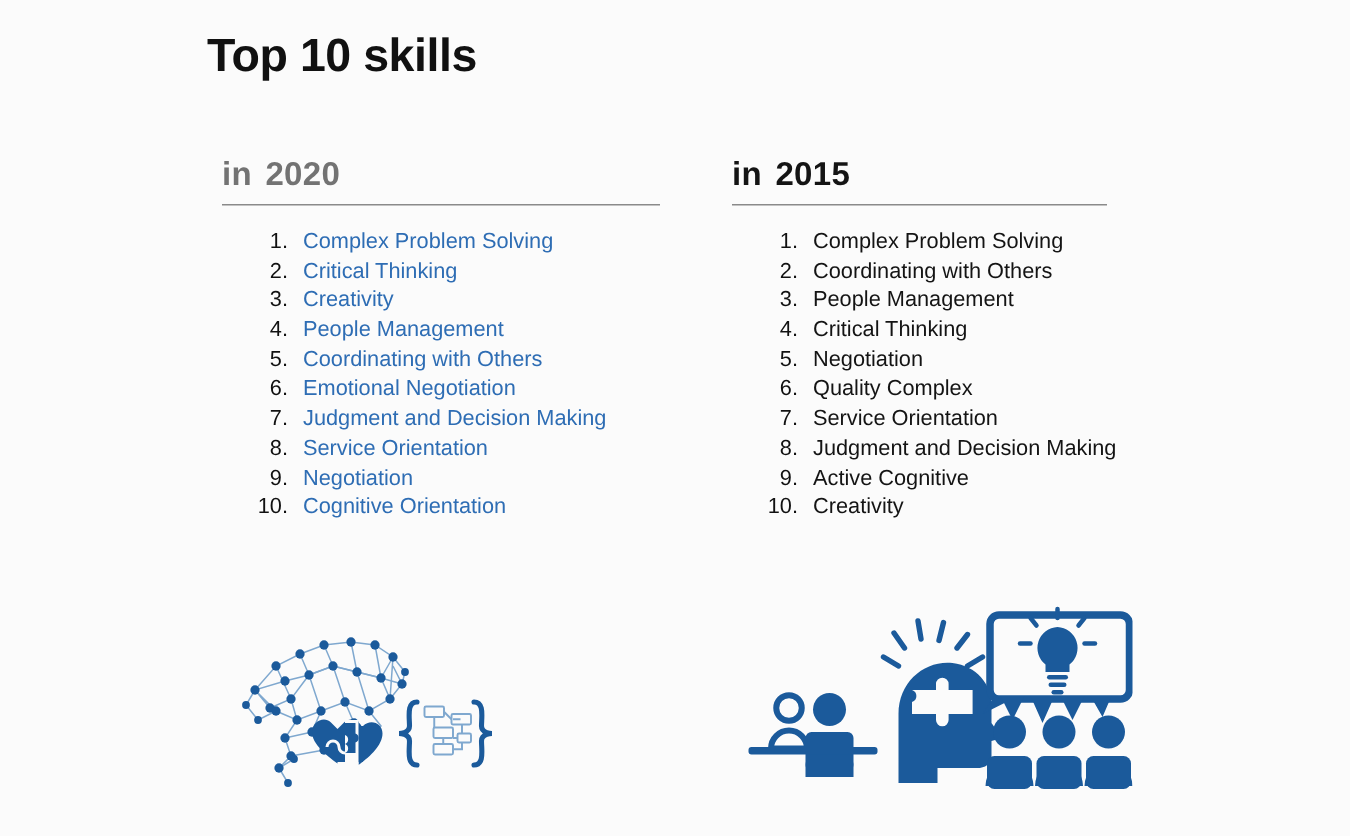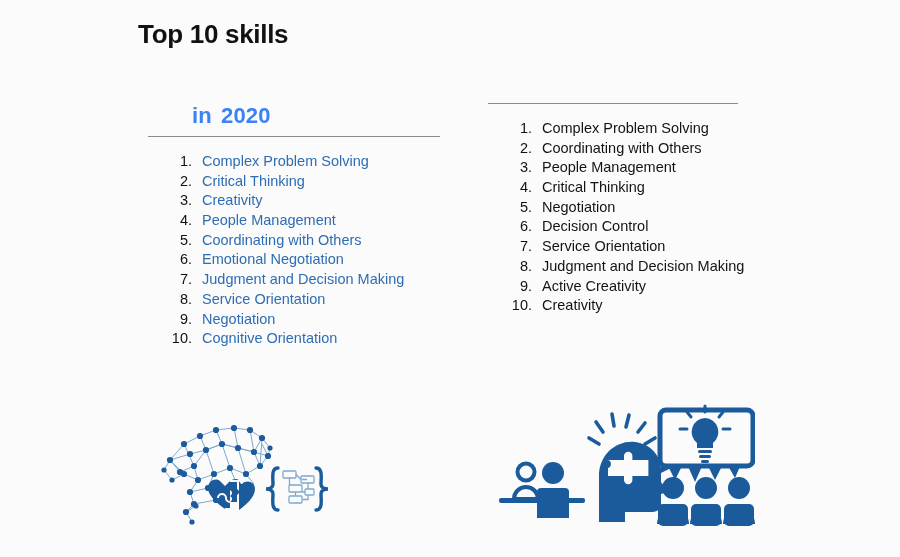--- a/index.html
+++ b/index.html
@@ -13,21 +13,21 @@
     font-family: "Liberation Sans", sans-serif;
     overflow: hidden;
     position: relative;
   }
 
   
   .page-title {
     position: absolute;
     left: 138px;
     top: 19px;
-    font-size: 26px;
+    font-size: 31px;
     font-weight: bold;
     color: #111111;
     letter-spacing: -0.3px;
     white-space: nowrap;
   }
 
   
   .column {
     position: absolute;
     top: 103px;
@@ -65,21 +65,21 @@
   }
   .skill-num {
     width: 44px;
     text-align: right;
     padding-right: 10px;
     color: #111111;
     flex: 0 0 auto;
   }
   .skill-label { flex: 1 1 auto; }
 
-  .column-2020 .col-header { color: #3b82f6; margin-left: 44px; }
+  .column-2020 .col-header { color: #737373; }
   .column-2020 .skill-label { color: #2e6db4; }
   .column-2015 .col-header { color: #141414; }
   .column-2015 .skill-label { color: #141414; }
 
   
   .illustration {
     position: absolute;
   }
   .illus-left  { left: 150px; top: 408px; }
   .illus-right { left: 495px; top: 398px; }
@@ -132,20 +132,23 @@
       <span class="skill-label">Negotiation</span>
     </li>
     <li class="skill-row">
       <span class="skill-num">10.</span>
       <span class="skill-label">Cognitive Orientation</span>
     </li>
   </ul>
 </div>
 
 <div class="column column-2015">
+  <div class="col-header">
+    <span class="hdr-in">in</span><span class="hdr-year">2015</span>
+  </div>
   <div class="header-rule"></div>
   <ul class="skills-list">
     <li class="skill-row">
       <span class="skill-num">1.</span>
       <span class="skill-label">Complex Problem Solving</span>
     </li>
     <li class="skill-row">
       <span class="skill-num">2.</span>
       <span class="skill-label">Coordinating with Others</span>
     </li>
@@ -156,33 +159,33 @@
     <li class="skill-row">
       <span class="skill-num">4.</span>
       <span class="skill-label">Critical Thinking</span>
     </li>
     <li class="skill-row">
       <span class="skill-num">5.</span>
       <span class="skill-label">Negotiation</span>
     </li>
     <li class="skill-row">
       <span class="skill-num">6.</span>
-      <span class="skill-label">Decision Control</span>
+      <span class="skill-label">Quality Complex</span>
     </li>
     <li class="skill-row">
       <span class="skill-num">7.</span>
       <span class="skill-label">Service Orientation</span>
     </li>
     <li class="skill-row">
       <span class="skill-num">8.</span>
       <span class="skill-label">Judgment and Decision Making</span>
     </li>
     <li class="skill-row">
       <span class="skill-num">9.</span>
-      <span class="skill-label">Active Creativity</span>
+      <span class="skill-label">Active Cognitive</span>
     </li>
     <li class="skill-row">
       <span class="skill-num">10.</span>
       <span class="skill-label">Creativity</span>
     </li>
   </ul>
 </div>
 
 <div class="illustration illus-left">
 <svg width="180" height="130" viewBox="0 0 180 130" xmlns="http://www.w3.org/2000/svg">

